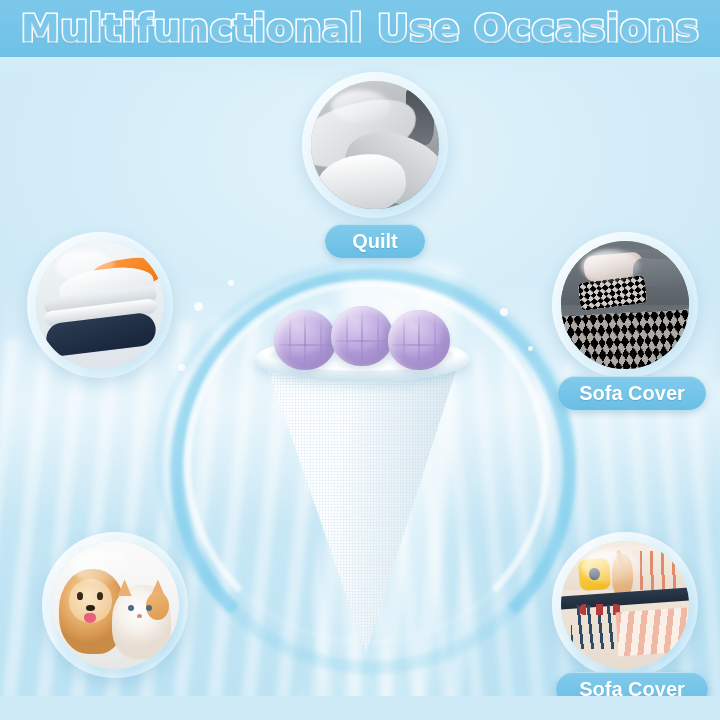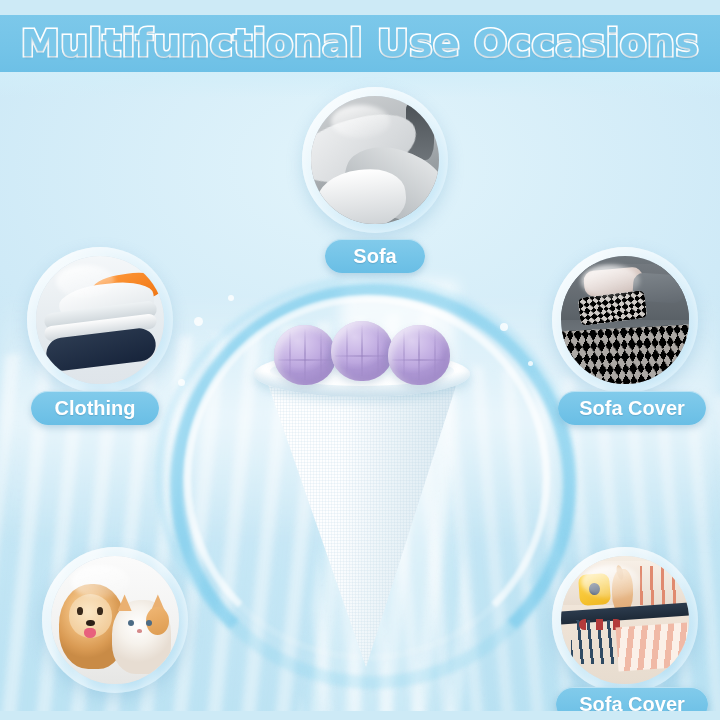--- a/index.html
+++ b/index.html
@@ -1,21 +1,21 @@
 <!DOCTYPE html>
 <html><head>
 <meta charset="utf-8">
 <style>
   html,body{margin:0;padding:0;}
   body{
     width:720px;height:720px;overflow:hidden;position:relative;
     font-family:"Liberation Sans", sans-serif;
     background:#cdeaf6;
   }
-  #page{position:relative;width:720px;height:696px;overflow:hidden;margin-top:15px;}
+  #page{position:relative;width:720px;height:696px;overflow:hidden;}
 
   
   .bg{position:absolute;inset:0;
       background:
         radial-gradient(120% 80% at 50% 22%, #e2f4fb 0%, #cfeaf7 45%, #bfe3f3 75%, #b5dff1 100%);
   }
   .bg-fabric{position:absolute;left:-6%;top:46%;width:70%;height:60%;
       background:
         repeating-linear-gradient(102deg, rgba(255,255,255,.55) 0 14px, rgba(214,240,250,.25) 14px 34px);
       filter:blur(3px);
@@ -298,35 +298,34 @@
     <div class="bubble-photo">
       <div class="ph quilt-bg">
         <div class="quilt-dark"></div>
         <div class="quilt-f1"></div>
         <div class="quilt-f2"></div>
         <div class="quilt-f3"></div>
       </div>
       <div class="bubble-gloss"></div>
     </div>
   </div>
-  <div class="label l-quilt">Sofa</div>
+  <div class="label l-quilt">Quilt</div>
 
   <div class="bubble b-clothing">
     <div class="bubble-photo">
       <div class="ph cl-bg">
         <div class="cl-orange"></div>
         <div class="cl-white"></div>
         <div class="cl-grey1"></div>
         <div class="cl-grey2"></div>
         <div class="cl-navy"></div>
       </div>
       <div class="bubble-gloss"></div>
     </div>
   </div>
-  <div class="label l-clothing">Clothing</div>
 
   <div class="bubble b-sofa1">
     <div class="bubble-photo">
       <div class="ph sf-bg">
         <div class="sf-back"></div>
         <div class="sf-pillowL"></div>
         <div class="sf-pillowR"></div>
         <div class="sf-geo"></div>
         <div class="sf-seat"></div>
       </div>

